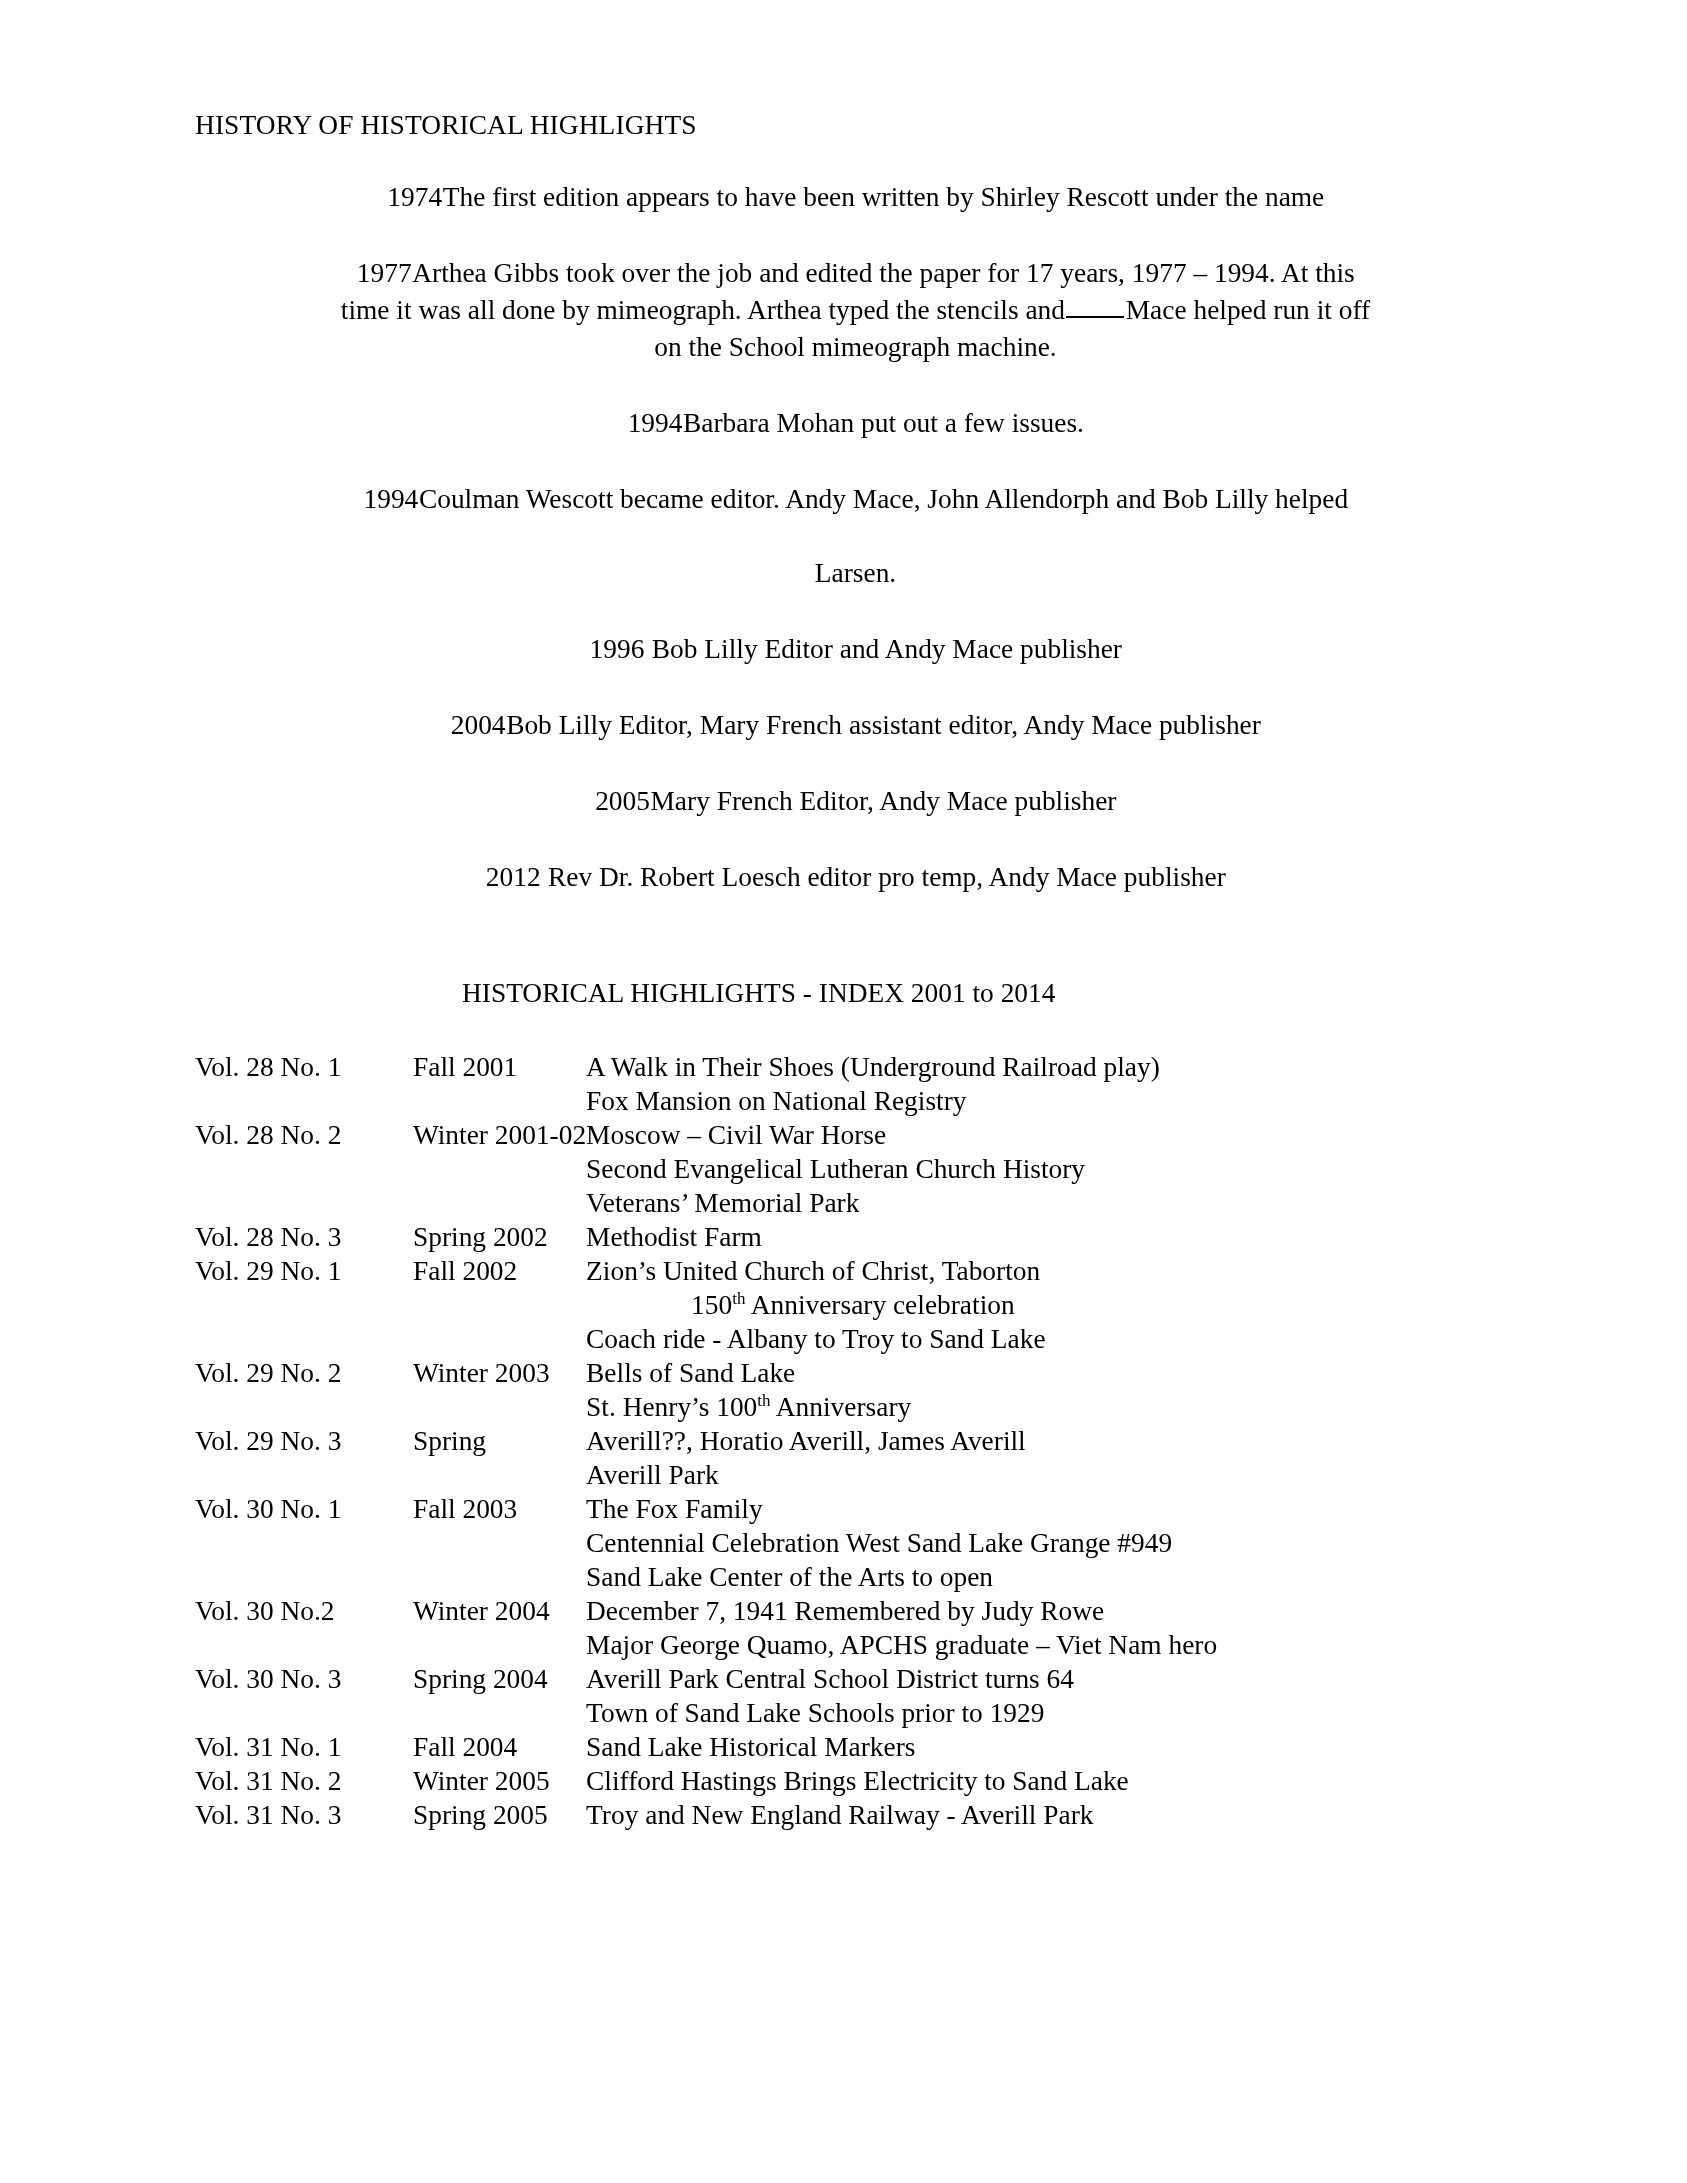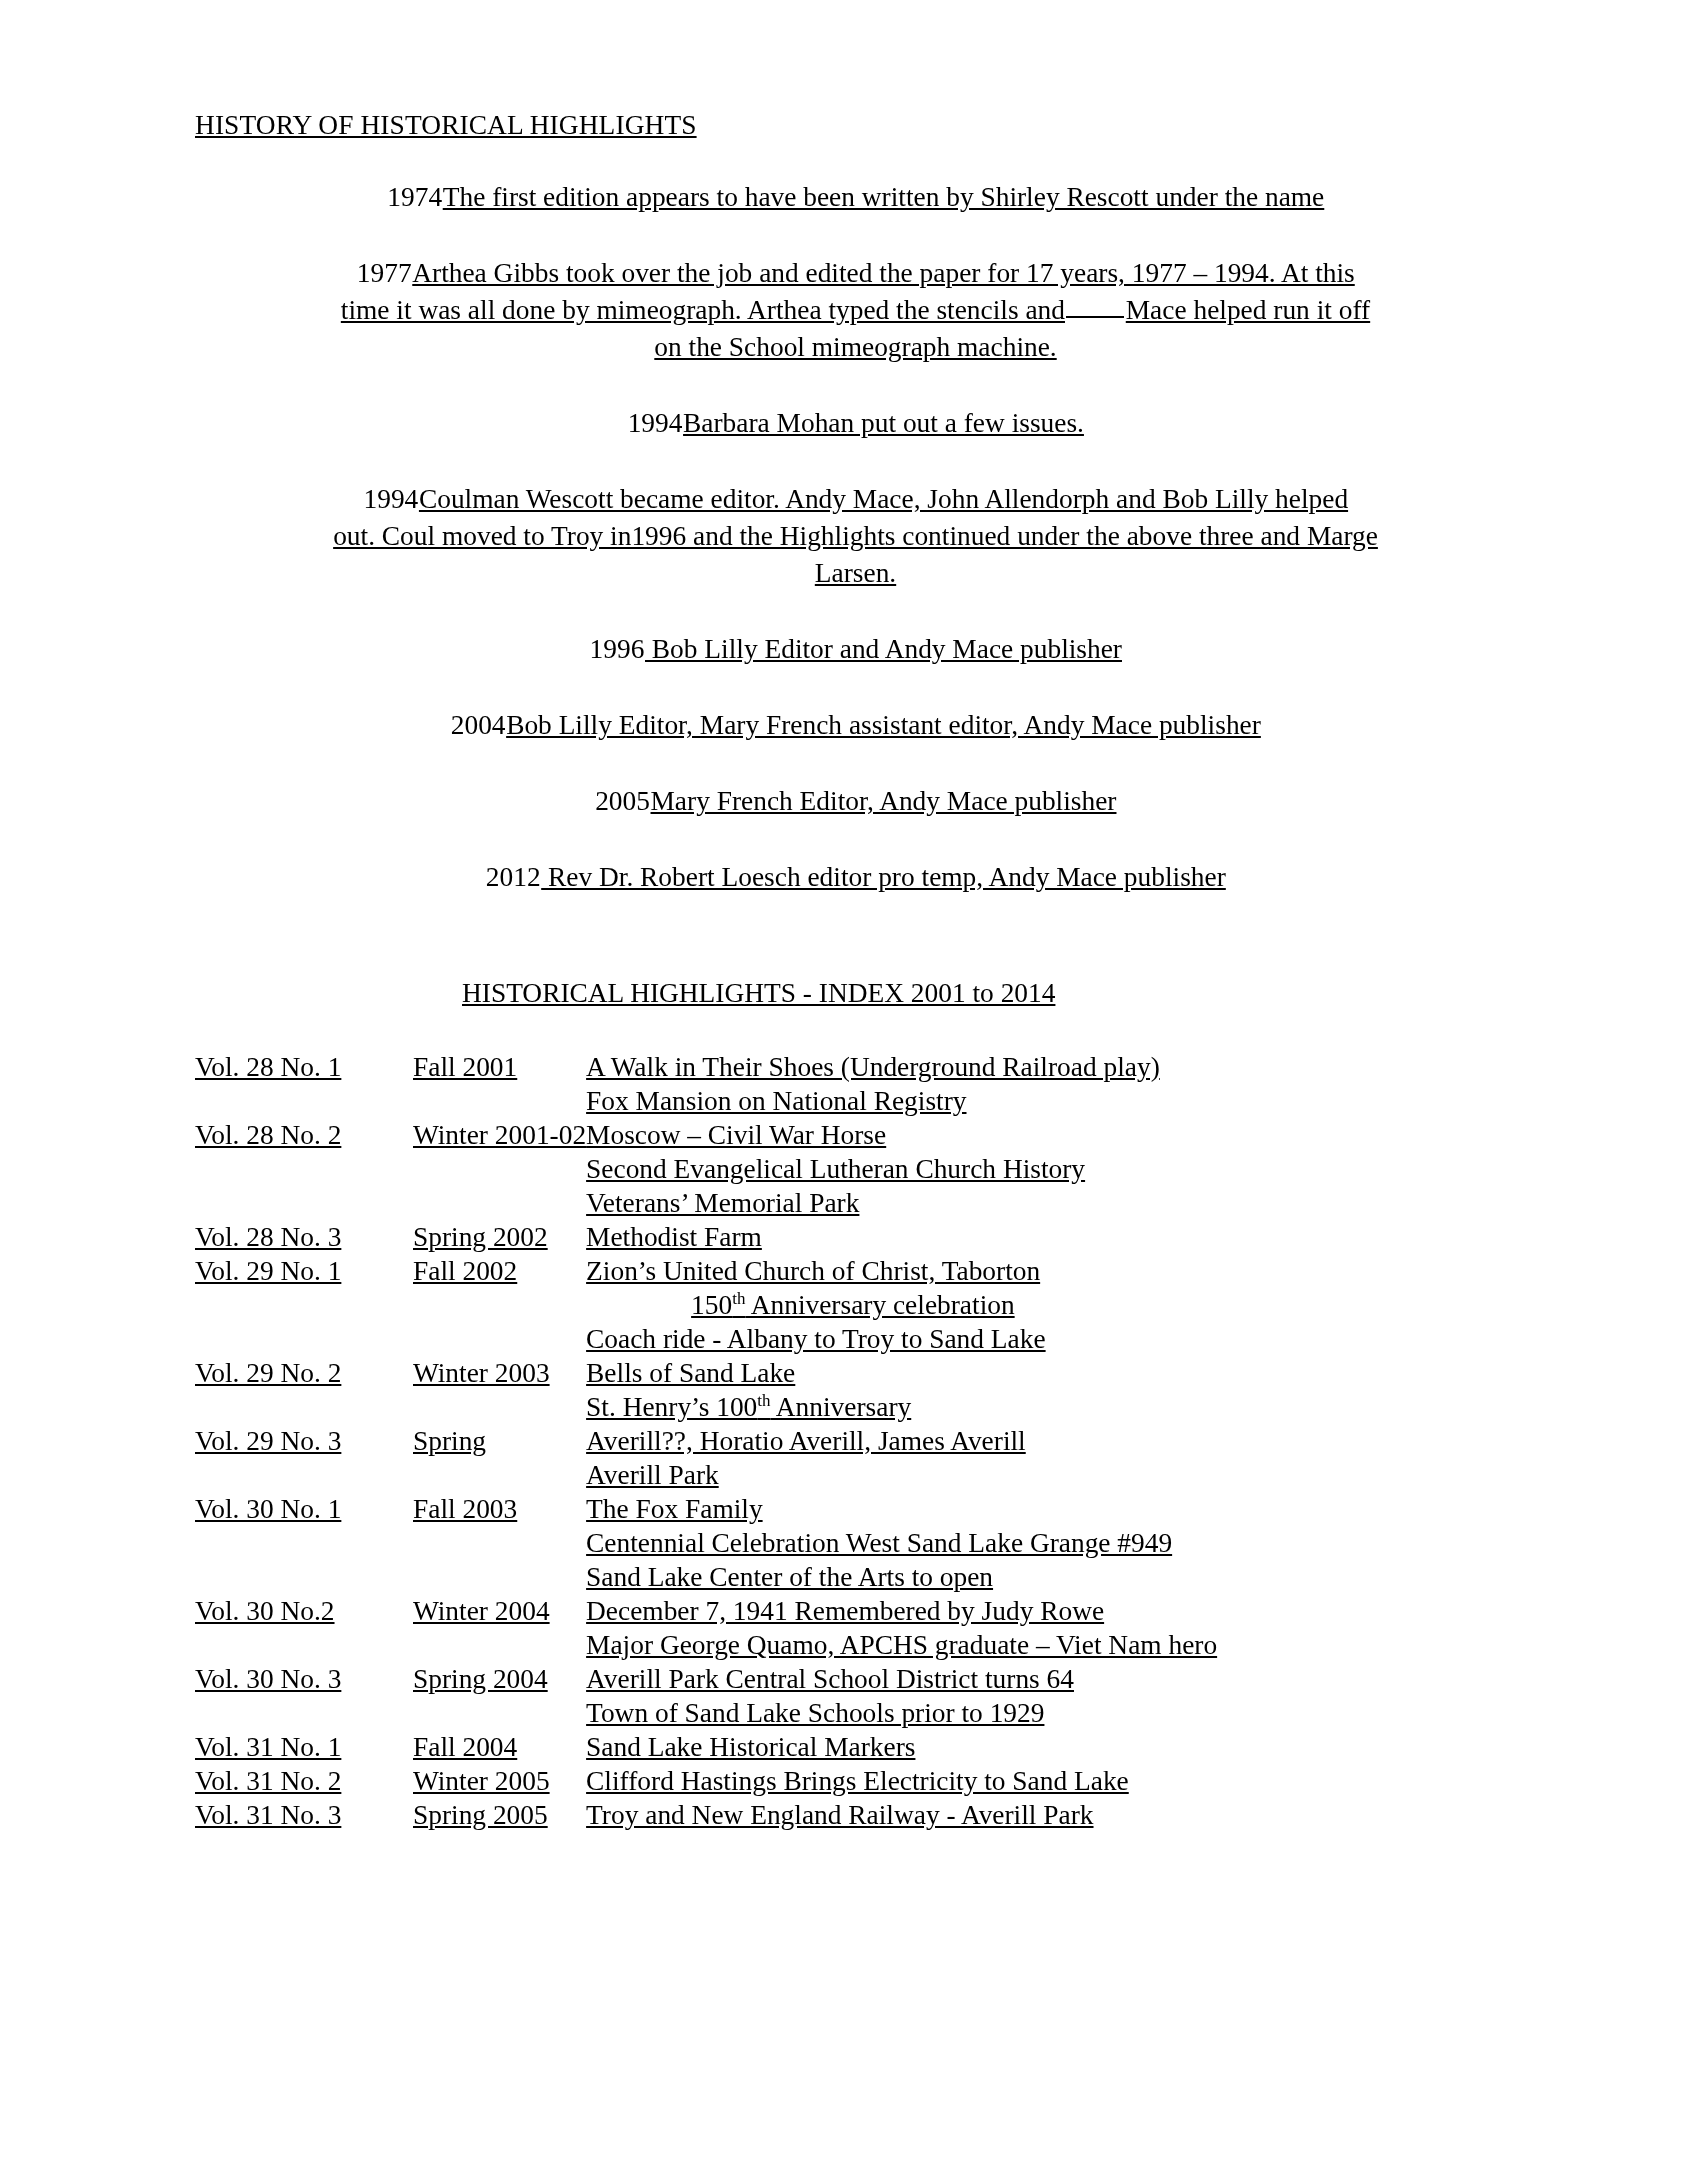--- a/index.html
+++ b/index.html
@@ -18,21 +18,20 @@
     background: #ffffff;
     box-sizing: border-box;
     padding: 0;
     overflow: hidden;
   }
   .content {
     position: absolute;
     left: 195px;
     top: 112px;
     width: 1321px;
-    text-decoration: underline;
   }
 
   .doc-title {
     font-size: 27.4px;
     line-height: 1.0;
     letter-spacing: 0.1px;
     margin: 0 0 0 0;
     white-space: nowrap;
   }
 
@@ -125,21 +124,21 @@
     <div class="gap-md"></div>
 
     <p class="para">
       <span class="yr">1994</span><span>Barbara Mohan put out a few issues.</span>
     </p>
 
     <div class="gap-md"></div>
 
     <p class="para">
       <span class="yr">1994</span><span>Coulman  Wescott became editor. Andy Mace, John Allendorph and Bob Lilly helped</span><br>
-      <span>out. Coul moved to Troy in1996 and the Highlights continued under the above three and Marge</span><br>
+      <br>
       <span>Larsen.</span>
     </p>
 
     <div class="gap-md"></div>
 
     <p class="para">
       <span class="yr">1996</span><span> Bob Lilly Editor and Andy Mace publisher</span>
     </p>
 
     <div class="gap-md"></div>

